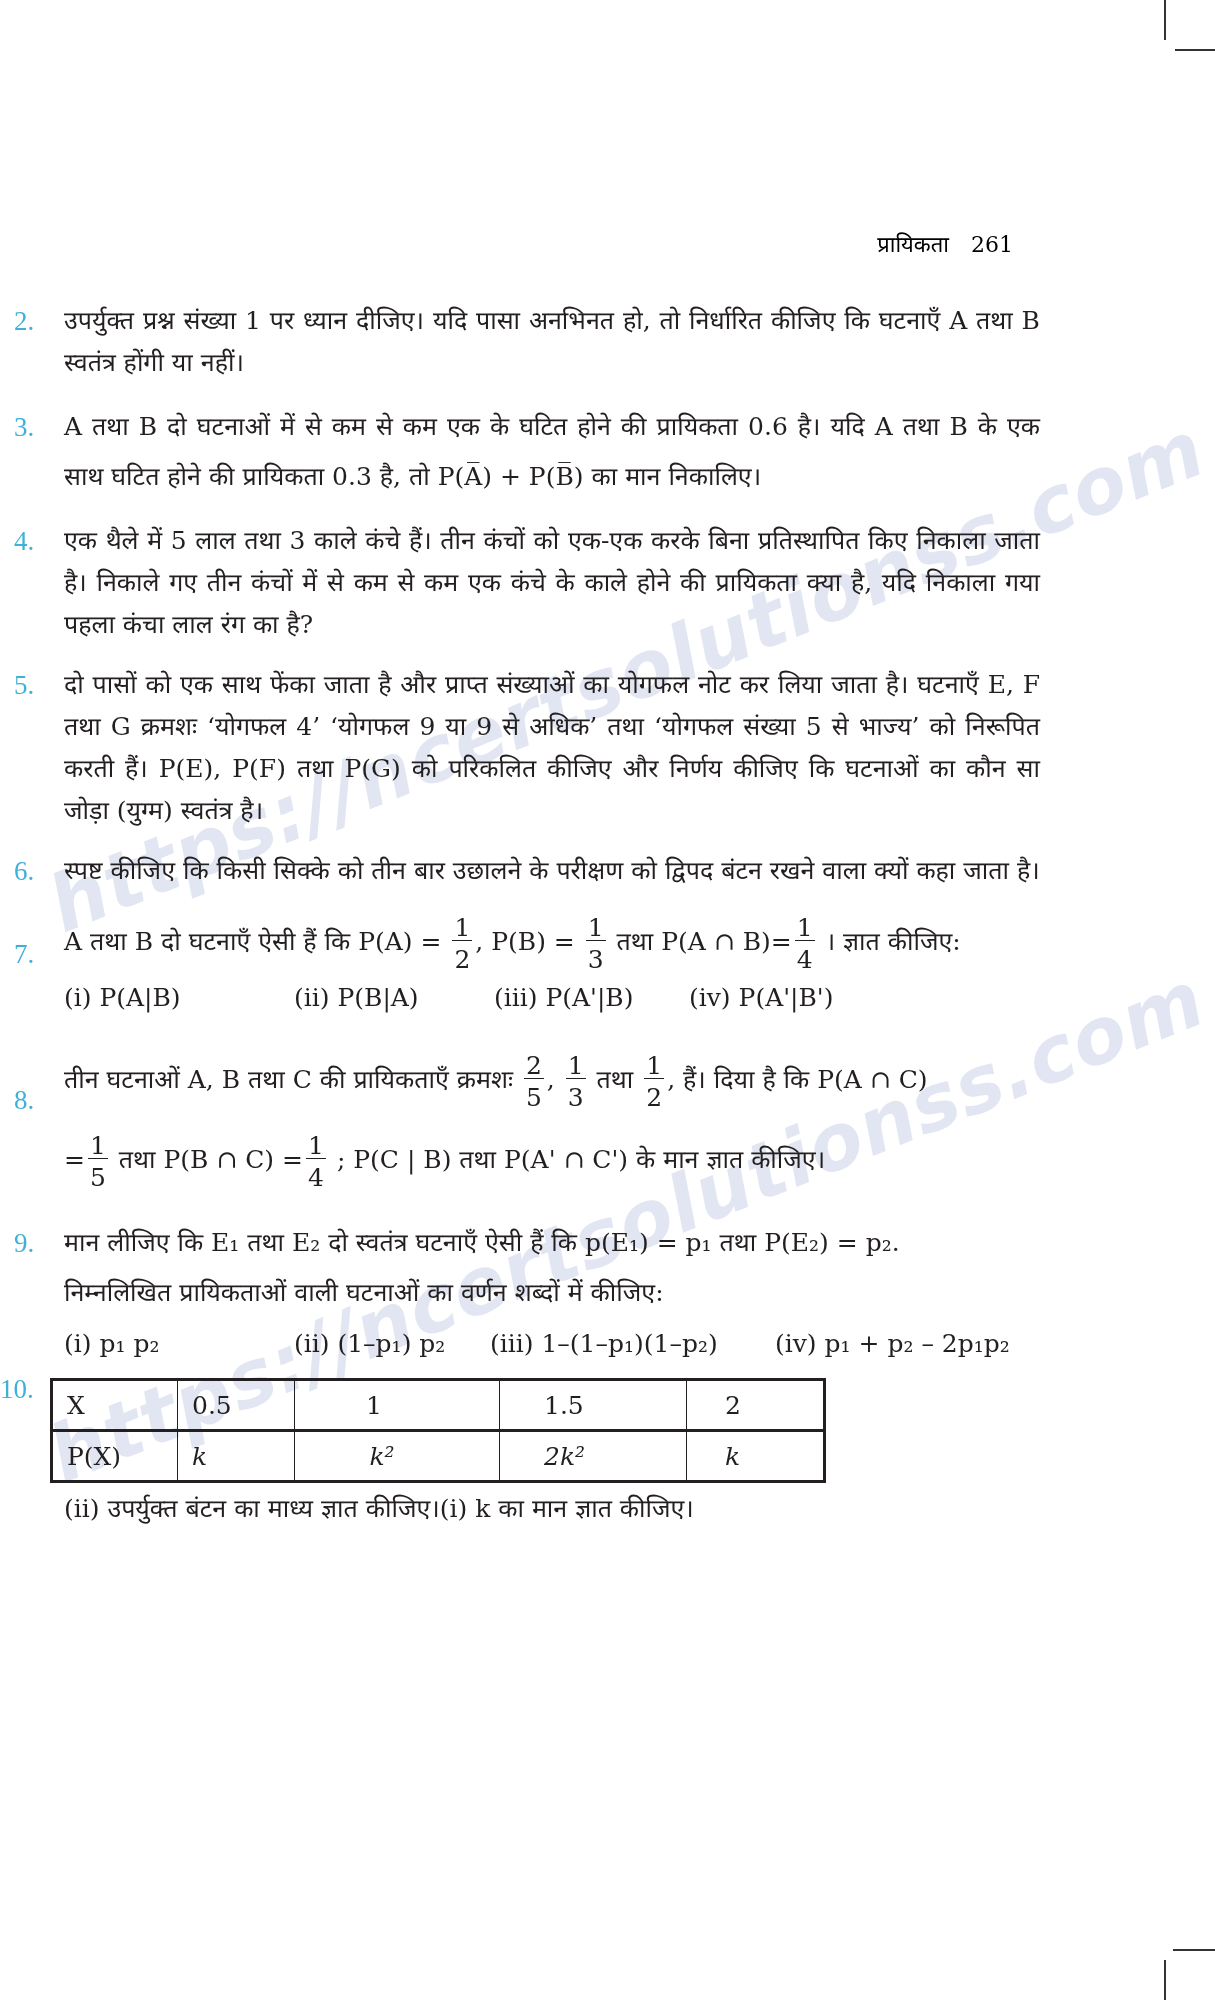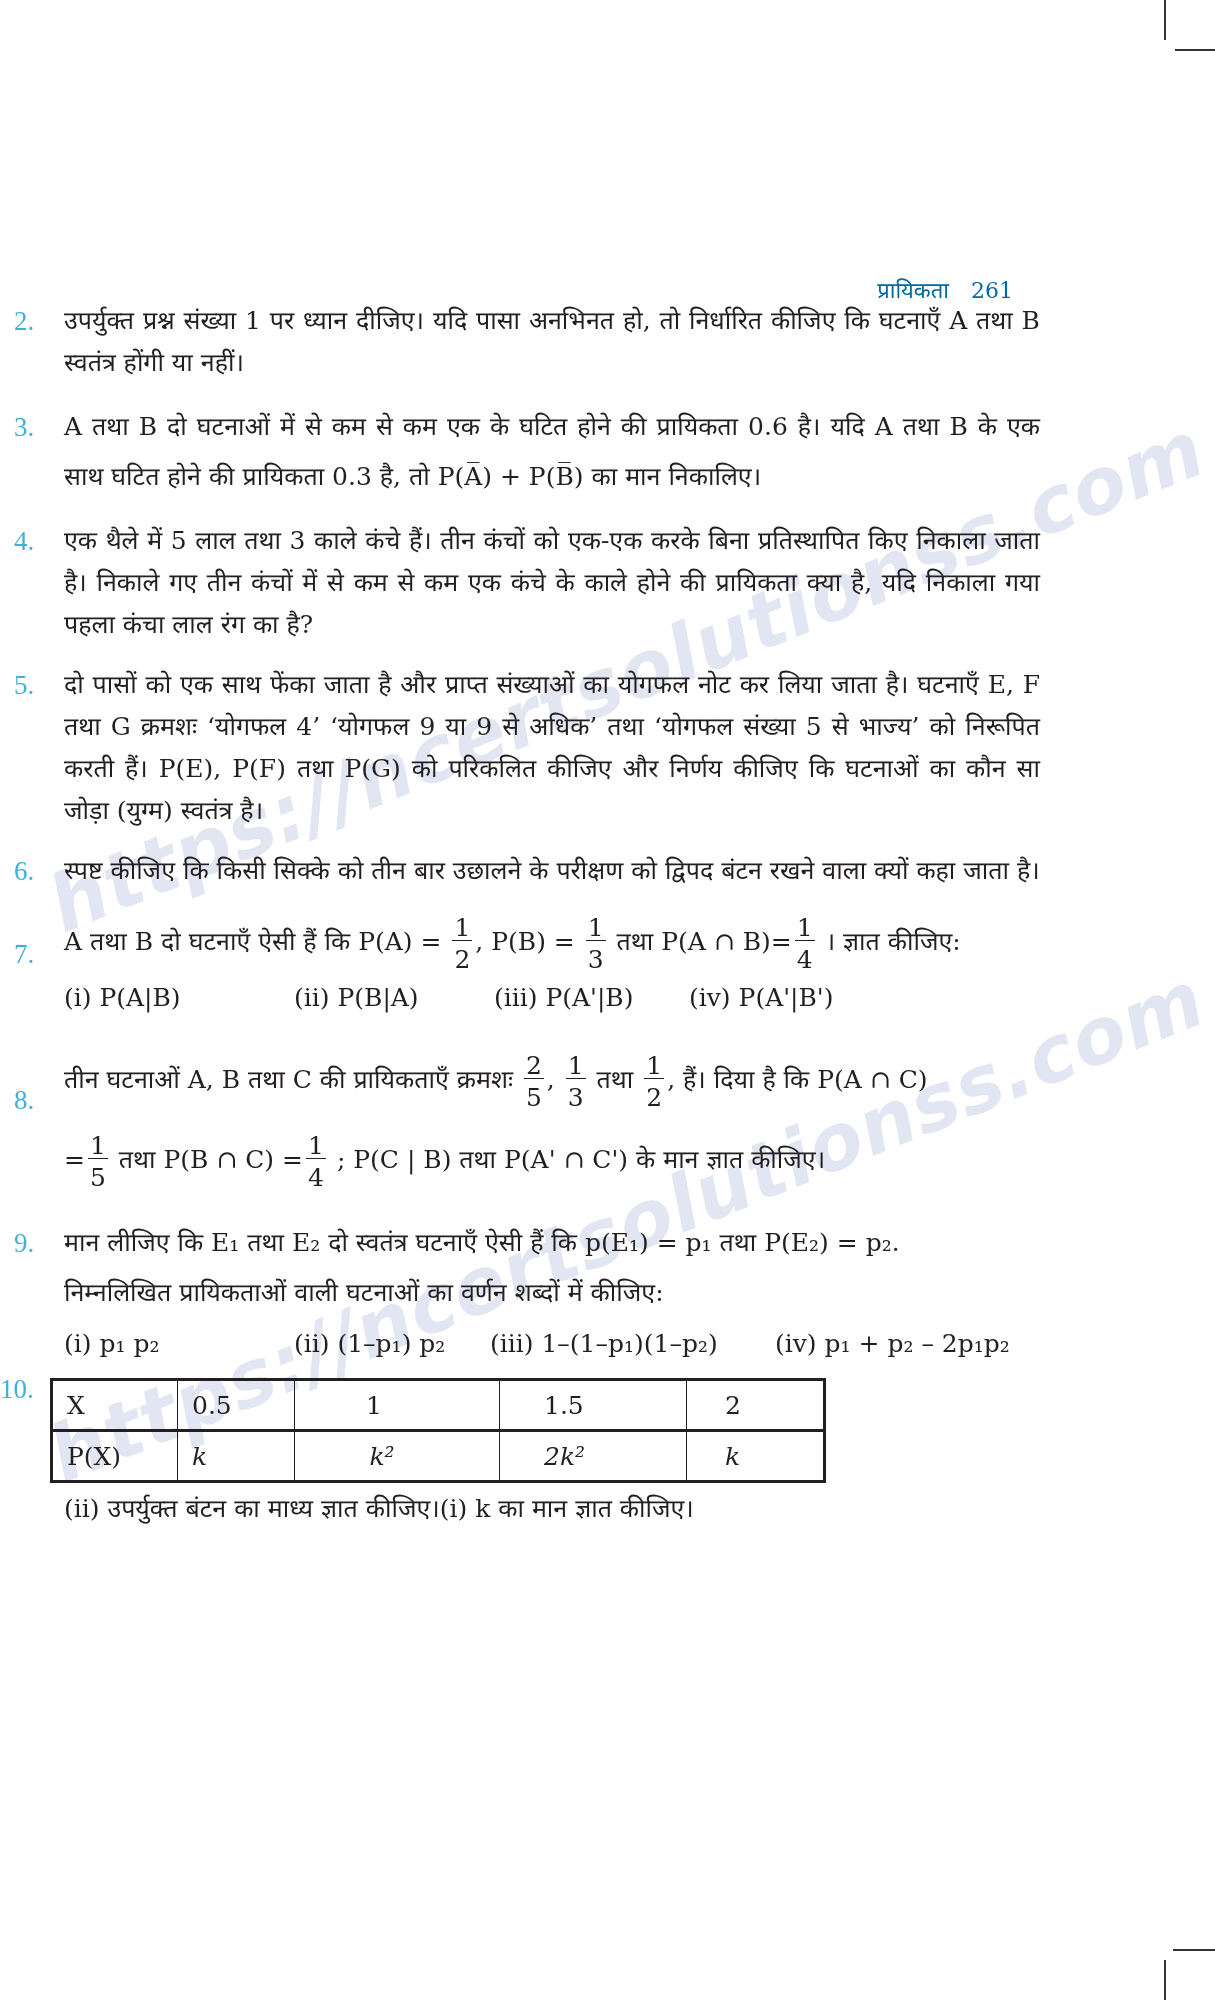--- a/index.html
+++ b/index.html
@@ -4,21 +4,21 @@
   <style>
     html, body { margin: 0; padding: 0; background: #ffffff; }
     body {
       width: 1215px; height: 2000px; position: relative; overflow: hidden;
       font-family: "DejaVu Serif", "Liberation Serif", serif;
       color: #231f20;
     }
     .crop-mark { position: absolute; background: #333; }
     .page-header {
       position: absolute; top: 228px; right: 202px;
-      font-size: 22px; color: #0369a1; display: flex; gap: 22px; align-items: baseline; margin-top: 46px;
+      font-size: 22px; color: #000000; display: flex; gap: 22px; align-items: baseline;
     }
     .watermark {
       position: absolute; font-family: "DejaVu Sans", "Liberation Sans", sans-serif;
       font-weight: bold; font-style: italic; color: rgba(150,165,210,0.28);
       font-size: 78px; white-space: nowrap; transform-origin: left bottom;
       pointer-events: none; letter-spacing: 1px; z-index: 0;
     }
     .content { position: absolute; left: 0; top: 300px; width: 1040px; z-index: 1; }
     .q {
       position: relative; padding-left: 64px; margin-bottom: 18px;

